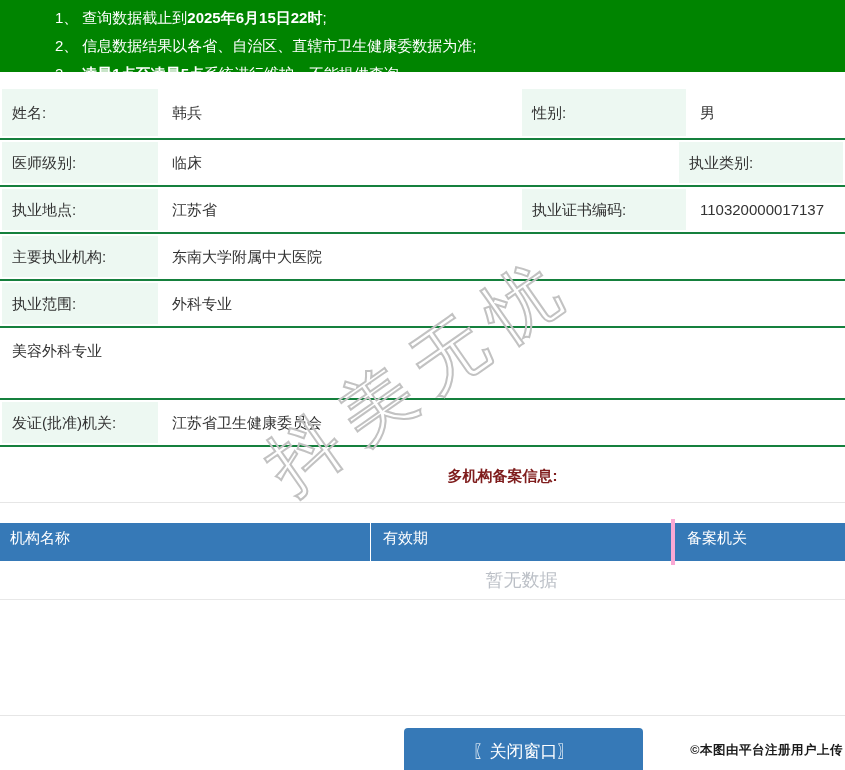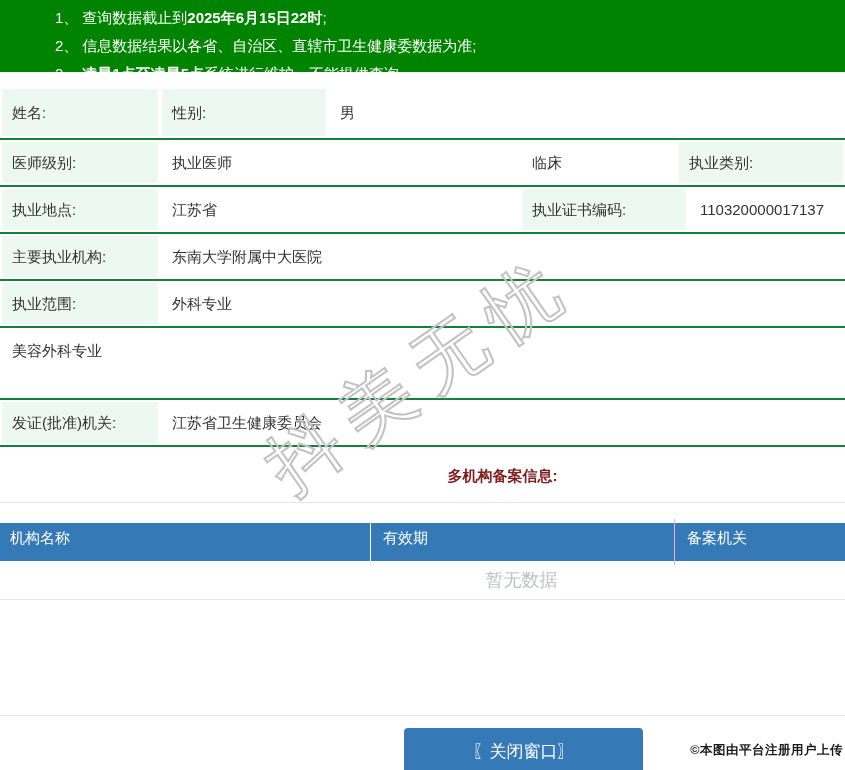--- a/index.html
+++ b/index.html
@@ -30,21 +30,21 @@
   
   .section-title-wrap { border-bottom:1px solid #e6e6e6; height:56px; }
   .section-title { margin-left:160px; text-align:center; font-weight:bold;
     font-size:15px; color:#7f1d1d; padding-top:20px; }
 
   
   .rec-header { display:flex; background:#3679b7; color:#fff; height:38px;
     margin-top:20px; align-items:center; }
   .rec-h { font-size:15px; padding-left:10px; line-height:38px; height:46px; }
   .rec-h1 { width:371px; flex:0 0 371px; border-right:1px solid #fff; }
-  .rec-h2 { width:304px; flex:0 0 304px; border-right:1px solid #f9a8d4; padding-left:12px; }
+  .rec-h2 { width:304px; flex:0 0 304px; border-right:4px solid #f9a8d4; padding-left:12px; }
   .rec-h3 { flex:1 1 auto; padding-left:12px; }
   .rec-empty { height:39px; line-height:38px; text-align:center; text-indent:198px;
     color:#bcc0c7; font-size:18px; border-bottom:1px solid #e8e8e8; }
 
   .spacer { height:115px; }
 
   
   .footer { border-top:1px solid #e6e6e6; position:relative; height:43px; }
   .close-btn { position:absolute; left:404px; top:12px; width:239px; height:46px;
     background:#3679b7; color:#fff; border:none; border-radius:4px;
@@ -74,27 +74,27 @@
     </div>
     <div class="nline">
       <span class="nnum">3、</span><span></span><span class="nbold">凌晨1点至凌晨5点</span><span>系统进行维护，不能提供查询。</span>
     </div>
   </div>
 
   <div class="ptable">
 
     <div class="prow prow-first">
       <div class="pcell plabel c1">姓名:</div>
+      <div class="pcell pvalue v1">韩兵</div>
       <div class="pcell plabel c3">性别:</div>
       <div class="pcell pvalue v2">男</div>
     </div>
 
     <div class="prow">
       <div class="pcell plabel c1">医师级别:</div>
-      <div class="pcell pvalue v1">执业医师</div>
       <div class="pcell pvalue v2">临床</div>
       <div class="pcell plabel c3">执业类别:</div>
     </div>
 
     <div class="prow">
       <div class="pcell plabel c1">执业地点:</div>
       <div class="pcell pvalue v1">江苏省</div>
       <div class="pcell plabel c3">执业证书编码:</div>
       <div class="pcell pvalue v2">110320000017137</div>
     </div>

